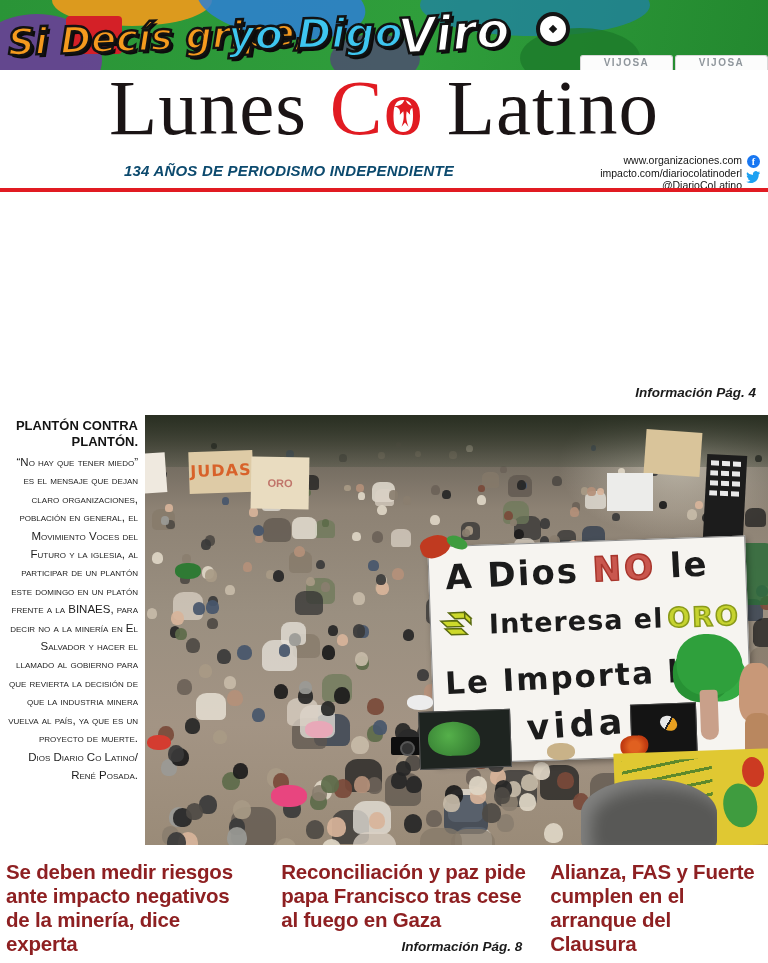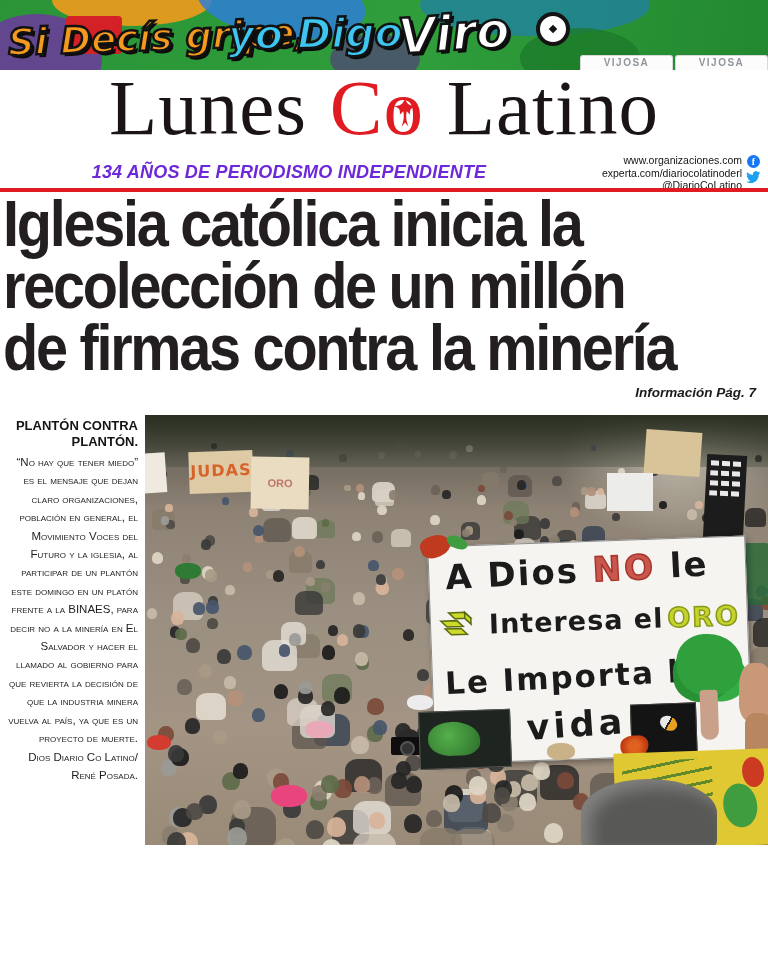--- a/index.html
+++ b/index.html
@@ -44,22 +44,22 @@
   
   .masthead { position:absolute; left:0; top:66px; width:768px; height:86px;
               text-align:center; font-family:"Liberation Serif", serif; }
   .m-title { font-size:79px; line-height:84px; color:#1a1415; letter-spacing:1px; }
   .m-accent { color:#e11b22; position:relative; margin:0 2px; }
   .o-wrap { position:relative; display:inline-block; }
   .o-bird { position:absolute; left:54%; top:56%; transform:translate(-50%,-50%); width:26px; height:32px; }
 
   .infobar { position:absolute; left:8px; top:152px; width:752px; height:36px; display:flex; }
   .edition { width:205px; font-size:11px; line-height:14px; color:#141414; padding-top:6px; }
-  .slogan { flex:1; text-align:center; padding-top:10px; font-size:18px; font-weight:bold;
-            font-style:italic; color:#6d28d9; letter-spacing:0.2px; }
+  .slogan { flex:1; text-align:center; padding-top:10px; font-size:15px; font-weight:bold;
+            font-style:italic; color:#0c4a6e; letter-spacing:0.2px; }
   .webinfo { width:172px; text-align:right; font-size:10.5px; line-height:12.5px; color:#141414; padding-top:2px;}
   .socialcol { width:18px; display:flex; flex-direction:column; align-items:flex-end; gap:3px; padding:3px 0 0 4px; }
   .fb-icon { width:13px; height:13px; border-radius:50%; background:#1877f2; color:#fff;
              font-size:10px; font-weight:bold; text-align:center; line-height:13px;
              font-family:"Liberation Serif", serif; }
   .tw-icon { width:14px; height:12px; }
 
   .redline { position:absolute; left:0; top:188px; width:768px; height:4px; background:#e11b22; }
 
   
@@ -190,39 +190,34 @@
   <div class="masthead">
     <div class="m-title"><span>Lunes</span> <span class="m-accent"><span>C</span><span class="o-wrap"><span>o</span><svg class="o-bird" viewBox="0 0 30 36">
               <path d="M15 1 C13 8 9 10 2 10 C8 12 10 14 9 20 L13 16 C14 21 14 26 11 34 L15 29 L19 34 C16 26 16 21 17 16 L21 20 C20 14 22 12 28 10 C21 10 17 8 15 1 Z" fill="#e11b22"></path>
             </svg></span></span> <span>Latino</span></div>
   </div>
 
   <div class="infobar">
     <div class="slogan">134 AÑOS DE PERIODISMO INDEPENDIENTE</div>
     <div class="webinfo">
       <div>www.organizaciones.com</div>
-      <div>experta.com/diariocolatinoderl</div>
+      <div>impacto.com/diariocolatinoderl</div>
       <div>@DiarioCoLatino</div>
     </div>
     <div class="socialcol">
       <div class="fb-icon">f</div>
       <svg class="tw-icon" viewBox="0 0 14 12">
           <path d="M14 1.4c-.5.2-1 .4-1.6.5A2.8 2.8 0 0 0 13.6.3c-.5.3-1.1.6-1.8.7A2.8 2.8 0 0 0 7 3.5c0 .2 0 .4.1.6A8 8 0 0 1 1.2 1.2a2.8 2.8 0 0 0 .9 3.8c-.5 0-.9-.2-1.3-.4v.1c0 1.4 1 2.5 2.3 2.8-.4.1-.9.1-1.3 0a2.8 2.8 0 0 0 2.6 2A5.7 5.7 0 0 1 .2 10.7 8 8 0 0 0 4.6 12c5.3 0 8.1-4.4 8.1-8.1v-.4c.6-.4 1-.9 1.3-1.5z" fill="#1da1f2"></path>
         </svg>
     </div>
   </div>
 
   <div class="redline"></div>
 
-  <div class="headline">
-    <div class="hl-line">Iglesia católica inicia la</div>
-    <div class="hl-line">recolección de un millón</div>
-    <div class="hl-line">de firmas contra la minería</div>
-  </div>
-  <div class="pageref-lead">Información Pág. 7</div>
+  <div class="pageref-lead">Información Pág. 4</div>
 
   <div class="content">
     <div class="caption-col">
       <div class="cap-title">PLANTÓN CONTRA PLANTÓN.</div>
       <div class="cap-body">“No hay que tener miedo” es el mensaje que dejan claro organizaciones, población en general, el Movimiento Voces del Futuro y la iglesia, al participar de un plantón este domingo en un platón frente a la BINAES, para decir no a la minería en El Salvador y hacer el llamado al gobierno para que revierta la decisión de que la industria minera vuelva al país, ya que es un proyecto de muerte.</div>
       <div class="cap-credit">Dios Diario Co Latino/ René Posada.</div>
     </div>
 
     <div class="photo">
       <div class="sunspot"></div>
@@ -666,15 +661,27 @@
       <div class="ph-el cap-dot" style="left:160px;top:306px;width:28px;height:17px;background:#e8a8b8;"></div>
       <div class="ph-el cap-dot" style="left:126px;top:370px;width:36px;height:22px;background:#e8457f;"></div>
       <div class="ph-el cap-dot" style="left:2px;top:320px;width:24px;height:15px;background:#d43c30;"></div>
       <div class="ph-el cap-dot" style="left:262px;top:280px;width:26px;height:15px;background:#ececec;"></div>
       <div class="ph-el cap-dot" style="left:402px;top:328px;width:28px;height:17px;background:#c9b288;"></div>
       <div class="ph-el cap-dot" style="left:30px;top:148px;width:26px;height:16px;background:#2f7a34;"></div>
     </div>
   </div>
 
   <div class="stories">
+    <div class="story st1">
+      <div class="story-hl">Se deben medir riesgos ante impacto negativos de la minería, dice experta</div>
+
+    </div>
+    <div class="story st2">
+      <div class="story-hl">Reconciliación y paz pide papa Francisco tras cese al fuego en Gaza</div>
+      <div class="story-ref">Información Pág. 8</div>
+    </div>
+    <div class="story st3">
+      <div class="story-hl">Alianza, FAS y Fuerte cumplen en el arranque del Clausura</div>
+
+    </div>
   </div>
 
 </div>
 
 </body></html>

